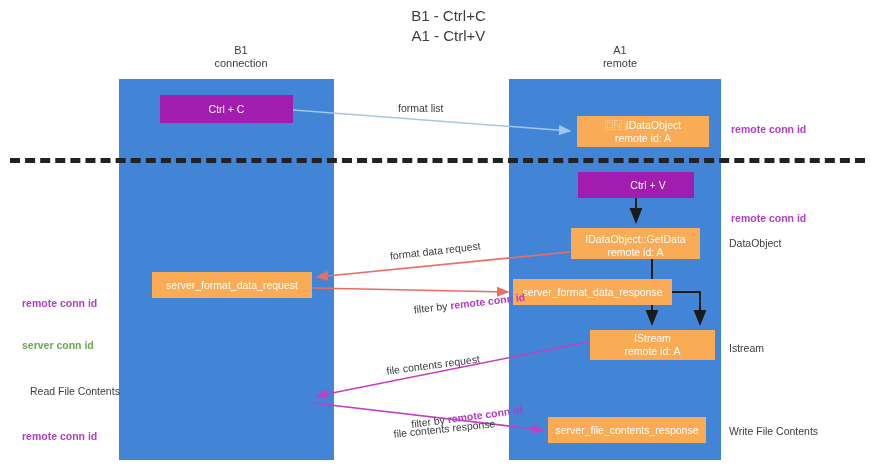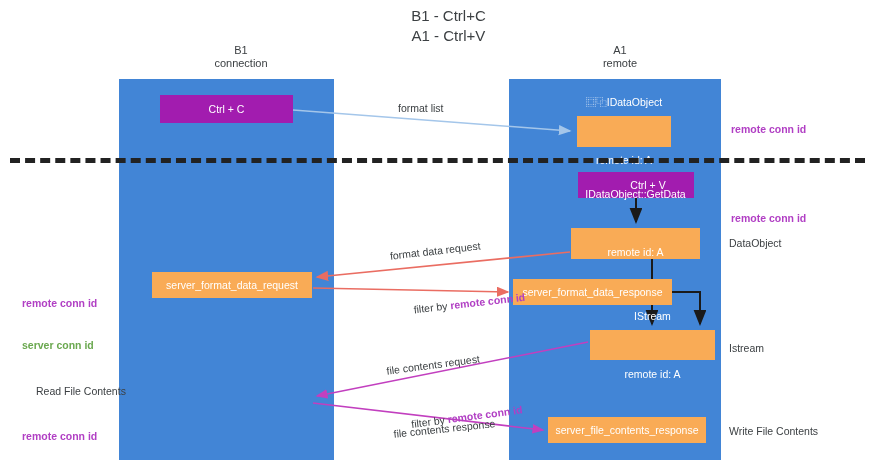--- a/index.html
+++ b/index.html
@@ -33,24 +33,24 @@
   
   .node{
     position:absolute;box-sizing:border-box;
     display:flex;flex-direction:column;align-items:center;justify-content:center;
     color:#ffffff;font-size:10.5px;line-height:13px;text-align:center;
     white-space:pre-line;
   }
   .node.green{background:#a21caf;}
   .node.orange{background:#f9a council;}
   .node.orange{background:#f9ab56;}
-  .node .l2{font-size:10.5px;margin-top:45px;}
+  .node .l2{font-size:10.5px;}
 
   .n-ctrlc{left:160px;top:95px;width:133px;height:28px;}
-  .n-idataobject{left:577px;top:116px;width:94px;height:31px;}
+  .n-idataobject{left:577px;top:116px;width:132px;height:31px;}
   .n-ctrlv{left:578px;top:172px;width:116px;height:26px;padding-left:24px;}
   .n-getdata{left:571px;top:228px;width:129px;height:31px;justify-content:flex-end;}
   .n-sfdreq{left:152px;top:272px;width:160px;height:26px;}
   .n-sfdresp{left:513px;top:279px;width:159px;height:26px;}
   .n-istream{left:590px;top:330px;width:125px;height:30px;}
   .n-sfcreq{left:152px;top:385px;width:160px;height:26px;}
   .n-sfcresp{left:548px;top:417px;width:158px;height:26px;align-items:center;}
 
   
   .divider{
@@ -64,21 +64,21 @@
   .green-t{color:#6aa84f;font-weight:bold;}
   .rot{transform-origin:left top;}
 
   .lb-formatlist{left:398px;top:101px;}
   .lb-remote1{left:731px;top:122px;}
   .lb-remote2{left:731px;top:211px;}
   .lb-dataobject{left:729px;top:236px;}
   .lb-istream{left:729px;top:341px;}
   .lb-write{left:729px;top:424px;}
   .lb-leftids{left:22px;top:268px;}
-  .lb-readfile{left:36px;top:384px;}
+  .lb-readfile{left:30px;top:384px;}
   .lb-leftids2{left:22px;top:401px;}
 
   .lb-fdreq{left:386px;top:221px;transform:rotate(-6.5deg);}
   .lb-fdresp{left:384px;top:274px;}
   .lb-fcreq{left:382px;top:336px;transform:rotate(-7.5deg);}
   .lb-fcresp{left:390px;top:399px;transform:rotate(-6deg);}
 
   
   #wires{position:absolute;left:0;top:0;width:871px;height:467px;}
 </style>

